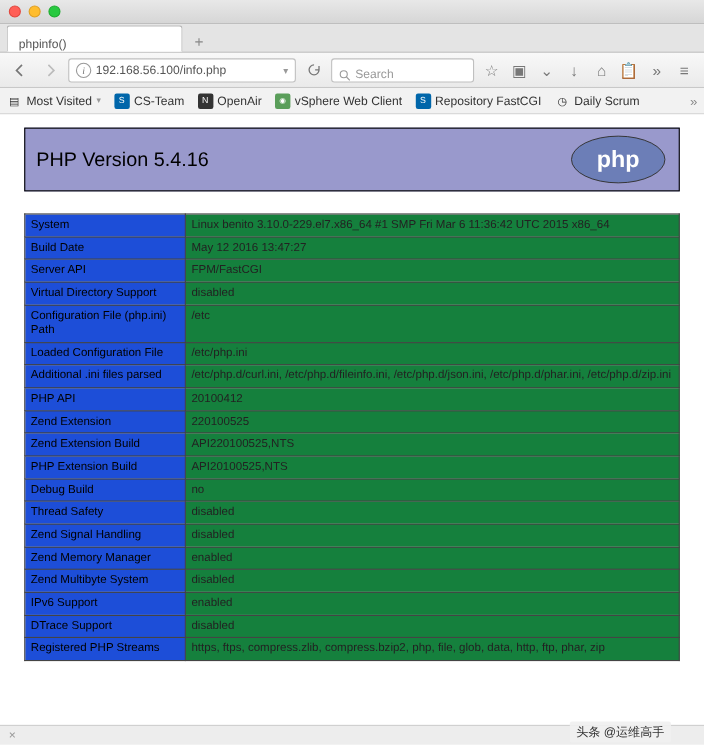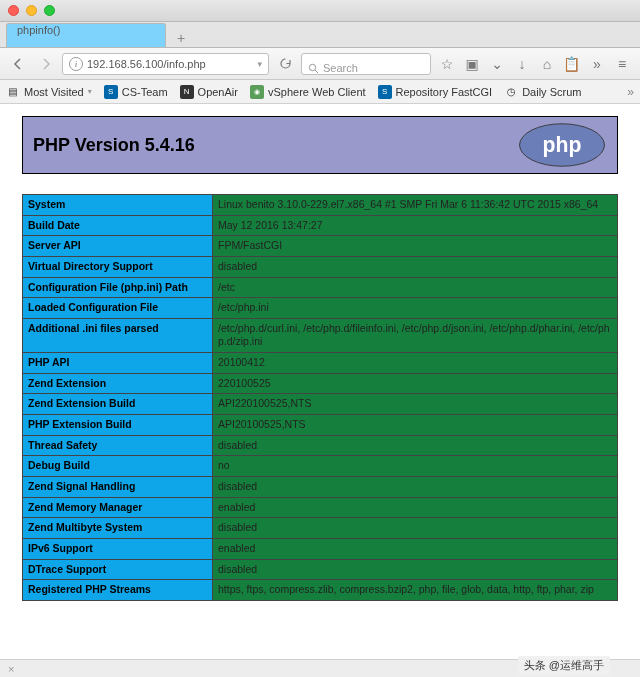--- a/index.html
+++ b/index.html
@@ -8,21 +8,21 @@
 
 .titlebar { height: 22px; background: linear-gradient(#e8e8e8,#d6d6d6); border-bottom: 1px solid #b8b8b8; display: flex; align-items: center; padding: 0 8px; }
 .traffic { display: flex; gap: 7px; }
 .tl { width: 11px; height: 11px; border-radius: 50%; }
 .close { background: #ff5f57; border: 0.5px solid #e1483f; }
 .min { background: #ffbd2e; border: 0.5px solid #e0a024; }
 .max { background: #28c940; border: 0.5px solid #1dac2f; }
 
 
 .tabbar { height: 26px; background: #e4e4e4; display: flex; align-items: flex-end; border-bottom: 1px solid #b8b8b8; }
-.tab { height: 24px; background: #7dd3fc; border: 1px solid #b8b8b8; border-bottom: none; border-radius: 3px 3px 0 0; padding: 0 24px 0 10px; margin-left: 6px; display: flex; align-items: flex-start; font-size: 11px; color: #555; position: relative; min-width: 160px; }
+.tab { height: 24px; background: #ffffff; border: 1px solid #b8b8b8; border-bottom: none; border-radius: 3px 3px 0 0; padding: 0 24px 0 10px; margin-left: 6px; display: flex; align-items: flex-end; font-size: 11px; color: #555; position: relative; min-width: 160px; }
 .newtab { width: 22px; height: 18px; margin-left: 4px; color: #888; display: flex; align-items: center; justify-content: center; font-size: 14px; }
 
 
 .navbar { height: 32px; background: linear-gradient(#f8f8f8,#eaeaea); border-bottom: 1px solid #c8c8c8; display: flex; align-items: center; padding: 0 6px; gap: 4px; }
 .nbtn { width: 24px; height: 22px; display: flex; align-items: center; justify-content: center; color: #777; font-size: 13px; border-radius: 2px; }
 .urlfield { flex: 1; height: 22px; border: 1px solid #c0c0c0; border-radius: 3px; background: #fff; display: flex; align-items: center; padding: 0 6px; font-size: 11px; color: #555; gap: 4px; }
 .urlfield .info { width: 14px; height: 14px; border: 1px solid #999; border-radius: 50%; display: flex; align-items: center; justify-content: center; font-size: 9px; font-style: italic; font-family: Georgia; color: #777; }
 .urlfield .arrow { margin-left: auto; color: #999; font-size: 9px; }
 .searchfield { width: 130px; height: 22px; border: 1px solid #c0c0c0; border-radius: 3px; background: #fff; display: flex; align-items: flex-end; padding: 0 6px; font-size: 11px; color: #999; gap: 4px; }
 .rightbtns { display: flex; gap: 1px; }
@@ -30,26 +30,26 @@
 
 
 .bookbar { height: 24px; background: #f2f2f2; border-bottom: 1px solid #d0d0d0; display: flex; align-items: center; padding: 0 6px; gap: 12px; font-size: 11px; color: #333; }
 .bk { display: flex; align-items: center; gap: 4px; white-space: nowrap; }
 .bkicon { width: 14px; height: 14px; display: flex; align-items: center; justify-content: center; font-size: 10px; }
 .bookbar .chev { margin-left: auto; color: #888; font-size: 12px; }
 
 
 .viewport { height: calc(677px - 22px - 26px - 32px - 24px - 18px); overflow: auto; background: #fff; padding: 12px 22px; }
 .phpheader { background: #9999cc; border: 1px solid #000; padding: 8px 10px; display: flex; align-items: center; justify-content: space-between; height: 58px; }
-.phpheader h1 { font-size: 18px; font-weight: bold; color: #000; font-family: Arial, sans-serif; }
+.phpheader h1 { font-size: 18px; font-weight: normal; color: #000; font-family: Arial, sans-serif; }
 .phplogo { width: 90px; height: 46px; }
 
 .phptable { width: 100%; border-collapse: collapse; margin-top: 20px; font-family: Arial, sans-serif; }
 .phptable td { border: 1px solid #444; padding: 3px 5px; font-size: 10.5px; vertical-align: top; line-height: 1.3; }
-.phptable td.e { background: #0ea5e9; font-weight: bold; width: 190px; }
+.phptable td.e { background: #1d4ed8; font-weight: normal; width: 146px; }
 .phptable td.v { background: #15803d; color: #222; word-break: break-all; }
 
 
 .status { height: 18px; background: #ededed; border-top: 1px solid #d0d0d0; display: flex; align-items: center; padding: 0 8px; font-size: 10px; color: #888; position: relative; }
 .status .xbtn { font-size: 11px; color: #999; }
 .watermark { position: absolute; right: 30px; bottom: 2px; background: rgba(240,240,240,0.9); border-radius: 2px; padding: 2px 6px; font-size: 11px; color: #333; margin-top: 12px; }
 </style>
 </head>
 <body>
 
@@ -187,26 +187,26 @@
         </tr>
         <tr>
           <td class="e">Zend Extension Build</td>
           <td class="v">API220100525,NTS</td>
         </tr>
         <tr>
           <td class="e">PHP Extension Build</td>
           <td class="v">API20100525,NTS</td>
         </tr>
         <tr>
-          <td class="e">Thread Safety</td>
-          <td class="v">disabled</td>
-        </tr>
-        <tr>
           <td class="e">Debug Build</td>
           <td class="v">no</td>
+        </tr>
+        <tr>
+          <td class="e">Thread Safety</td>
+          <td class="v">disabled</td>
         </tr>
         <tr>
           <td class="e">Zend Signal Handling</td>
           <td class="v">disabled</td>
         </tr>
         <tr>
           <td class="e">Zend Memory Manager</td>
           <td class="v">enabled</td>
         </tr>
         <tr>

